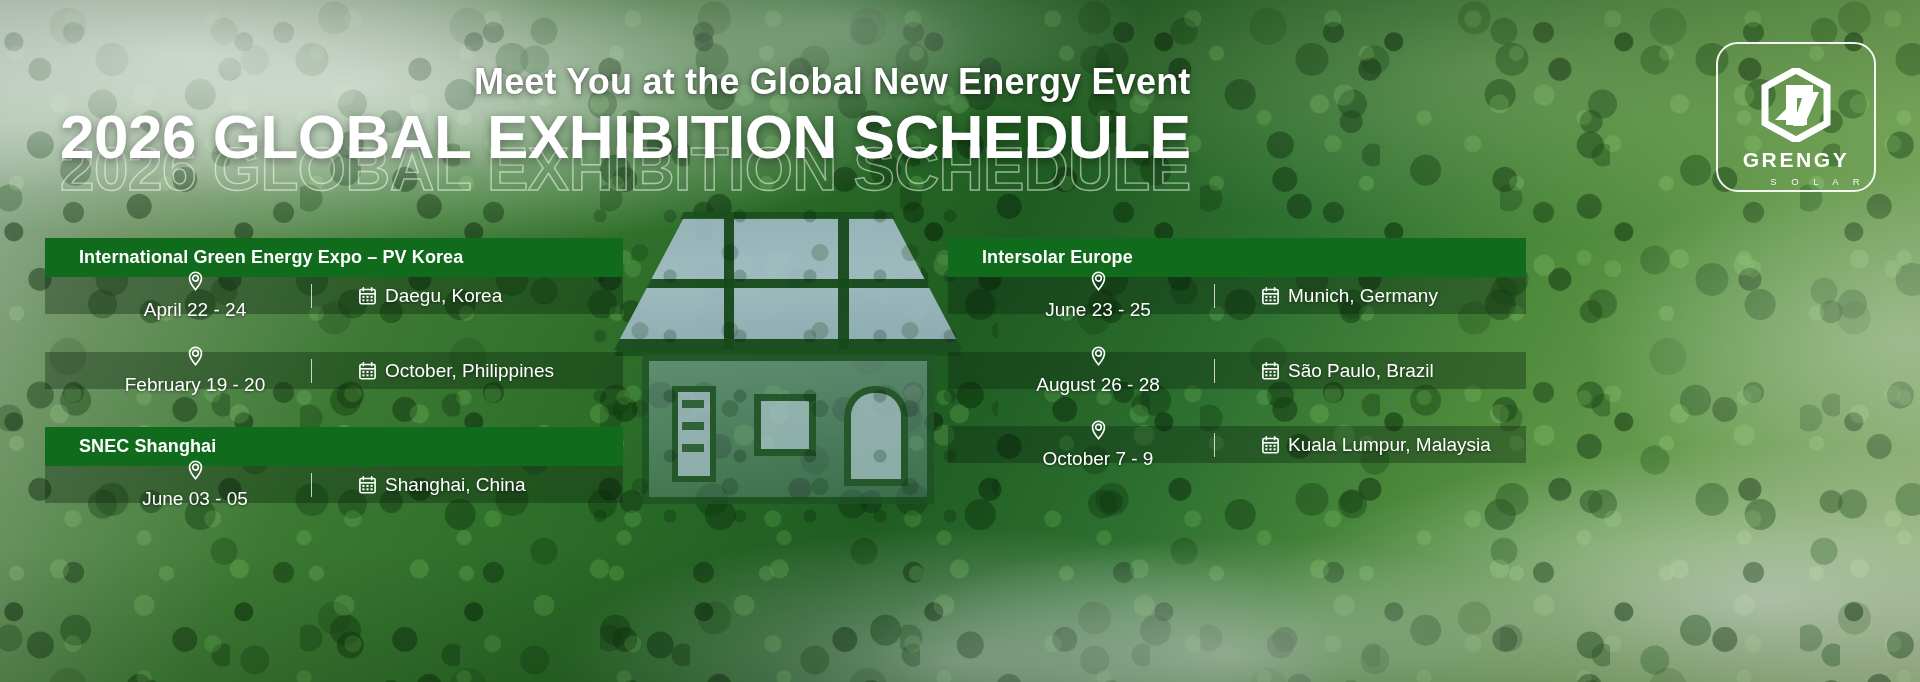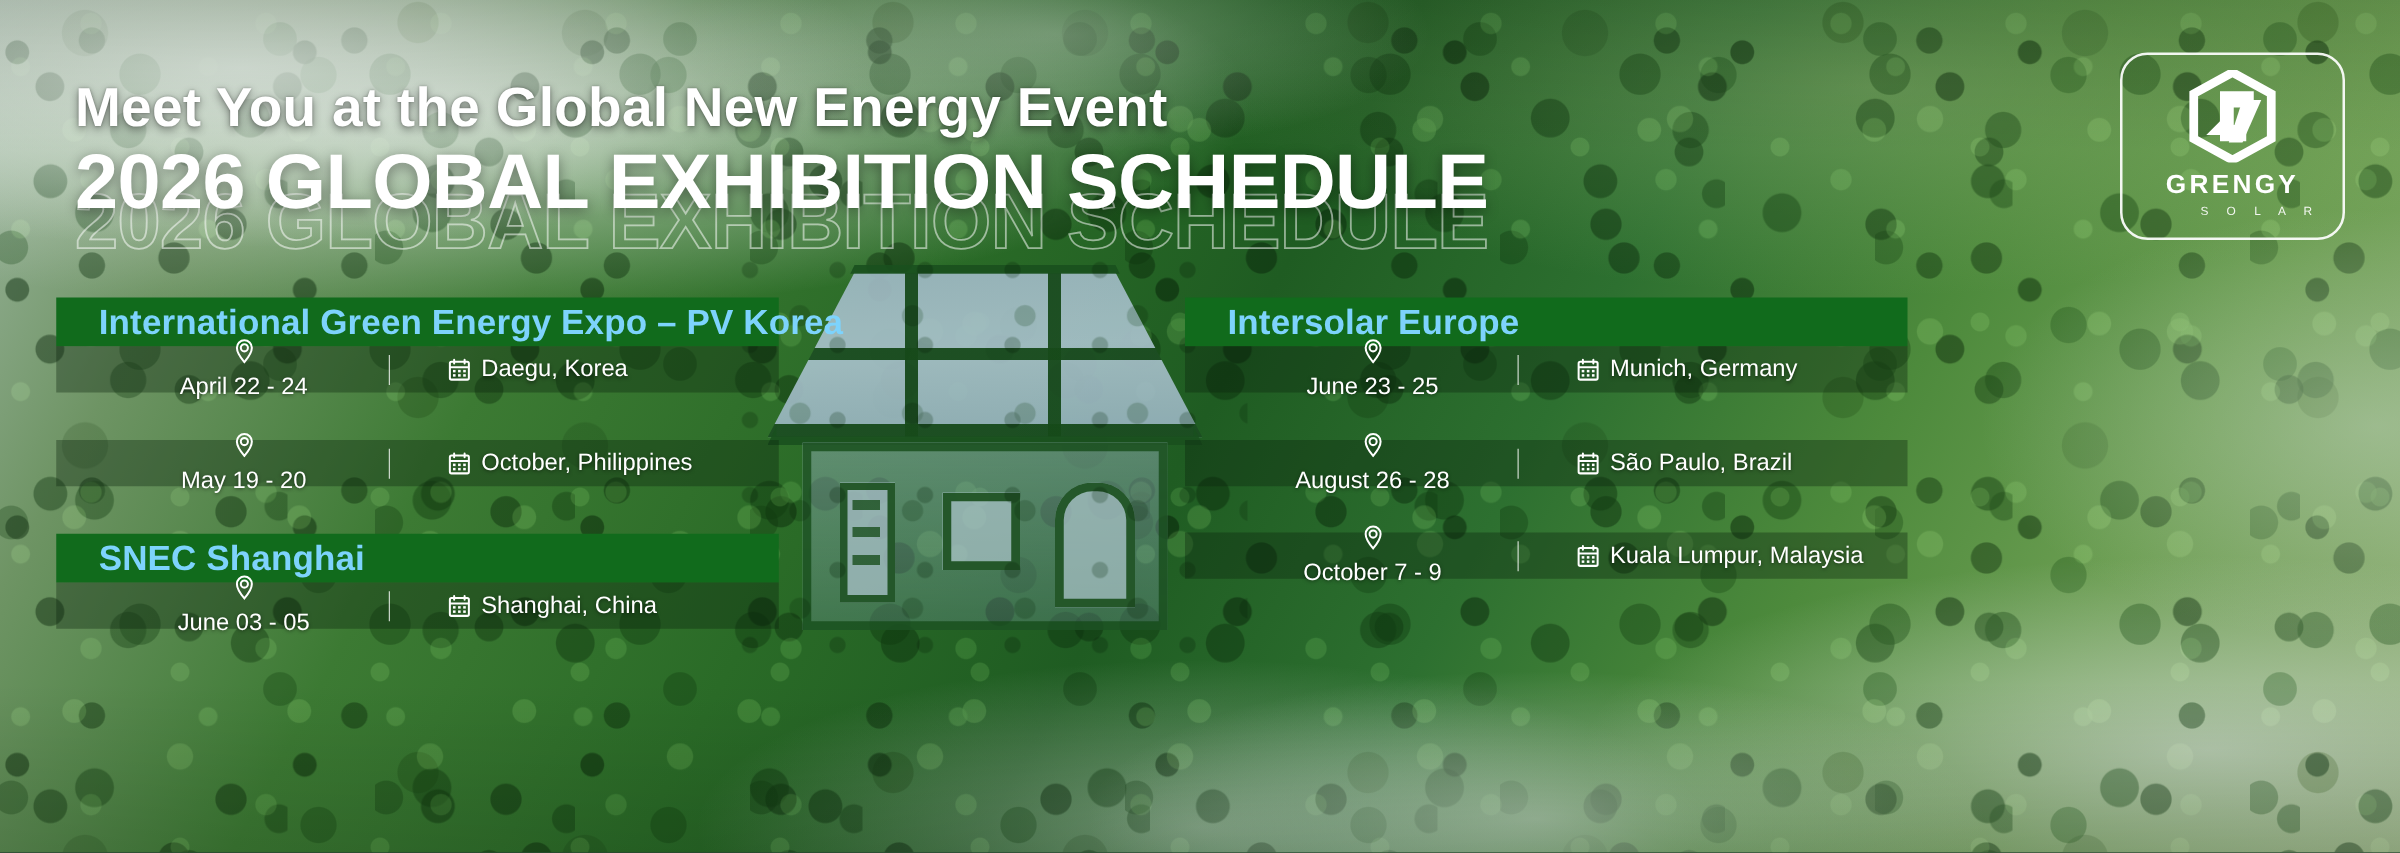--- a/index.html
+++ b/index.html
@@ -169,27 +169,28 @@
       linear-gradient(to bottom, rgba(0,0,0,0.10) 0%, rgba(0,0,0,0) 18%, rgba(0,0,0,0) 80%, rgba(0,0,0,0.12) 100%);
   }
 
   
   .headline-block {
     position: absolute;
     left: 60px; top: 63px;
     z-index: 6;
   }
   .kicker {
-    font-size: 44px;
+    font-size: 36px;
     font-weight: bold;
     color: #ffffff;
     letter-spacing: 0.2px;
     line-height: 1.08;
     text-shadow: 0 2px 7px rgba(0,0,0,0.45), 0 0 2px rgba(0,0,0,0.3);
     white-space: nowrap;
+    text-align: right;
   }
   .title-wrap {
     position: relative;
     margin-top: 4px;
     height: 74px;
   }
   .title-main {
     position: relative;
     z-index: 3;
     font-size: 62px;
@@ -213,29 +214,29 @@
     color: transparent;
     -webkit-text-stroke: 1.4px rgba(255,255,255,0.62);
     opacity: 0.85;
     pointer-events: none;
   }
 
   
   .logo {
     position: absolute;
     right: 44px; top: 42px;
-    width: 180px; height: 150px;
+    width: 160px; height: 150px;
     border: 2px solid rgba(255,255,255,0.92);
     border-radius: 22px;
     z-index: 7;
     display: flex;
     flex-direction: column;
     align-items: center;
     justify-content: flex-start;
-    padding-top: 12px;
+    padding-top: 24px;
   }
   .logo-mark { width: 78px; height: 74px; display: block; }
   .logo-name {
     margin-top: 6px;
     font-size: 21px;
     font-weight: bold;
     color: #ffffff;
     letter-spacing: 2.6px;
   }
   .logo-sub {
@@ -258,23 +259,23 @@
   .event { margin-bottom: 0; }
 
   .event-head {
     background: #116b1c;
     height: 39px;
     display: flex;
     align-items: center;
     padding: 0 0 0 34px;
   }
   .event-name {
-    font-size: 28px;
+    font-size: 18px;
     font-weight: bold;
-    color: #7dd3fc;
+    color: #ffffff;
     white-space: nowrap;
     letter-spacing: 0.1px;
   }
   .event-name-sub {
     font-size: 11.5px;
     font-weight: bold;
     color: #ffffff;
     margin-left: 8px;
     white-space: nowrap;
     letter-spacing: 0.05px;
@@ -393,21 +394,21 @@
 
     <div class="event">
       <div class="event-body">
         <div class="cell cell-date">
           <span>
             <svg class="ic" viewBox="0 0 20 21" aria-hidden="true">
               <path d="M10 1.3c-3.5 0-6.3 2.8-6.3 6.3 0 4.7 6.3 12.1 6.3 12.1s6.3-7.4 6.3-12.1c0-3.5-2.8-6.3-6.3-6.3z" fill="none" stroke="#fff" stroke-width="1.7"></path>
               <circle cx="10" cy="7.6" r="3.0" fill="none" stroke="#fff" stroke-width="1.7"></circle>
             </svg>
           </span>
-          <span>May 19 - 20</span>
+          <span>February 19 - 20</span>
         </div>
         <div class="divider"></div>
         <div class="cell">
           <span>
             <svg class="ic" viewBox="0 0 20 21" aria-hidden="true">
               <rect x="2" y="3.6" width="16" height="15" rx="1.4" fill="none" stroke="#fff" stroke-width="1.7"></rect>
               <path d="M2 8.2h16" stroke="#fff" stroke-width="1.7"></path>
               <path d="M5.6 1.8v3.2M14.4 1.8v3.2" stroke="#fff" stroke-width="1.7" stroke-linecap="round"></path>
               <g fill="#fff">
                 <rect x="4.6" y="10.4" width="2.2" height="2.1"></rect>

